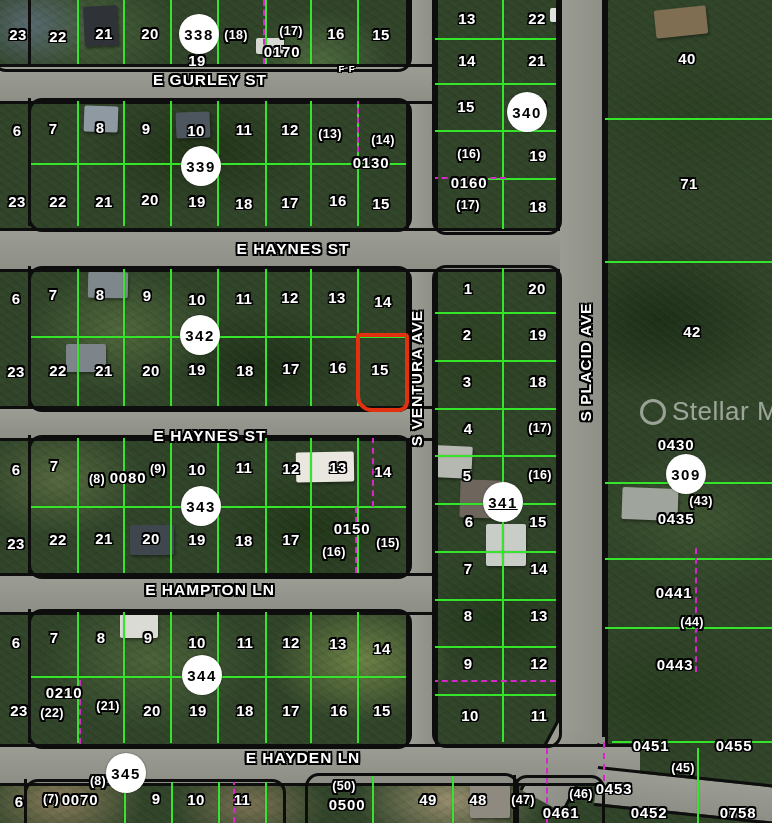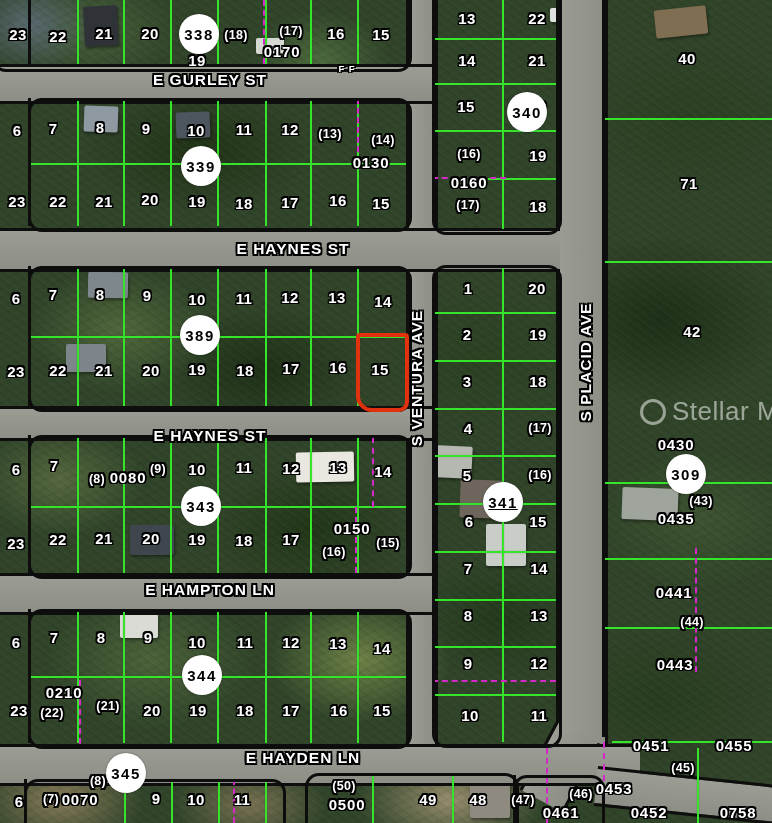--- a/index.html
+++ b/index.html
@@ -338,21 +338,21 @@
     <div class="lbl pid" style="left: 561px; top: 812px;">0461</div>
     <div class="lbl pid" style="left: 614px; top: 788px;">0453</div>
     <div class="lbl pid" style="left: 651px; top: 745px;">0451</div>
     <div class="lbl pid" style="left: 734px; top: 745px;">0455</div>
     <div class="lbl lotp" style="left: 683px; top: 768px;">(45)</div>
     <div class="lbl pid" style="left: 649px; top: 812px;">0452</div>
     <div class="lbl pid" style="left: 738px; top: 812px;">0758</div>
     <div class="badge" style="left: 199px; top: 34px;">338</div>
     <div class="badge" style="left: 201px; top: 166px;">339</div>
     <div class="badge" style="left: 507px; top: 112px; margin-left: 20px;">340</div>
-    <div class="badge" style="left: 200px; top: 335px;">389</div>
+    <div class="badge" style="left: 200px; top: 335px;">342</div>
     <div class="badge" style="left: 503px; top: 502px; text-decoration: underline;">341</div>
     <div class="badge" style="left: 201px; top: 506px;">343</div>
     <div class="badge" style="left: 202px; top: 675px;">344</div>
     <div class="badge" style="left: 126px; top: 773px;">345</div>
     <div class="badge" style="left: 686px; top: 474px;">309</div>
     <div class="street-label" style="left: 210px; top: 80px;">E GURLEY ST</div>
     <div class="street-label" style="left: 293px; top: 249px;">E HAYNES ST</div>
     <div class="street-label" style="left: 210px; top: 419px; margin-top: 17px;">E HAYNES ST</div>
     <div class="street-label" style="left: 210px; top: 590px;">E HAMPTON LN</div>
     <div class="street-label" style="left: 303px; top: 758px;">E HAYDEN LN</div>

